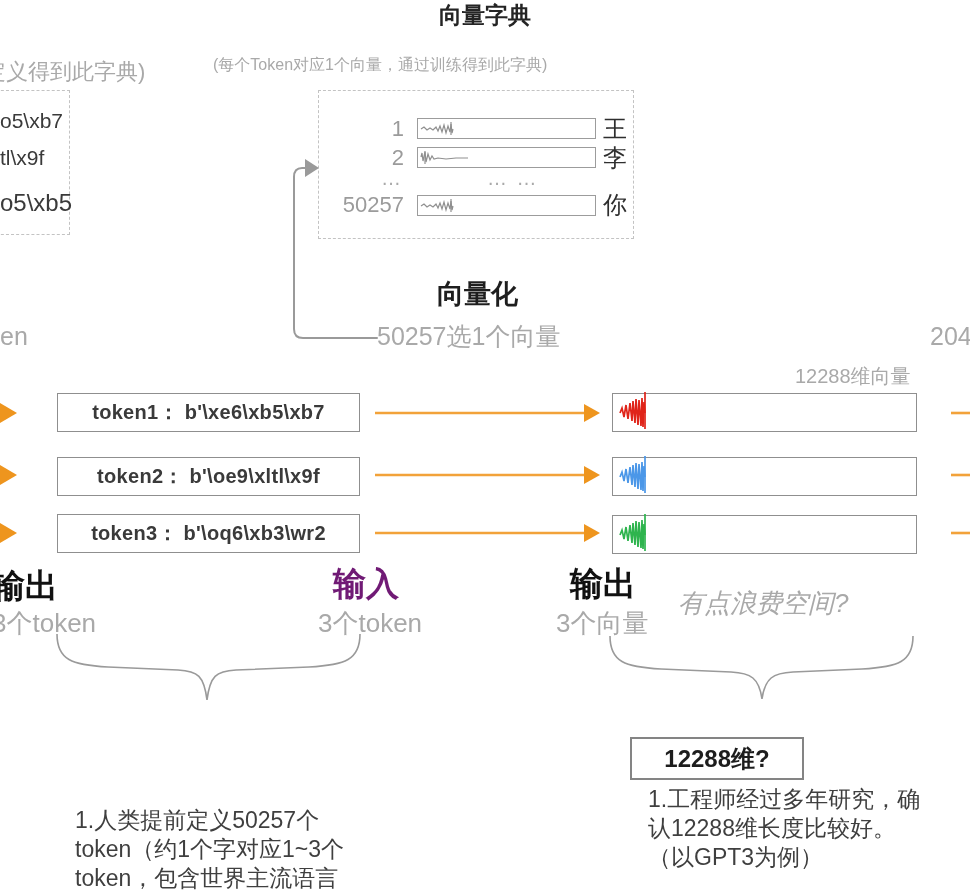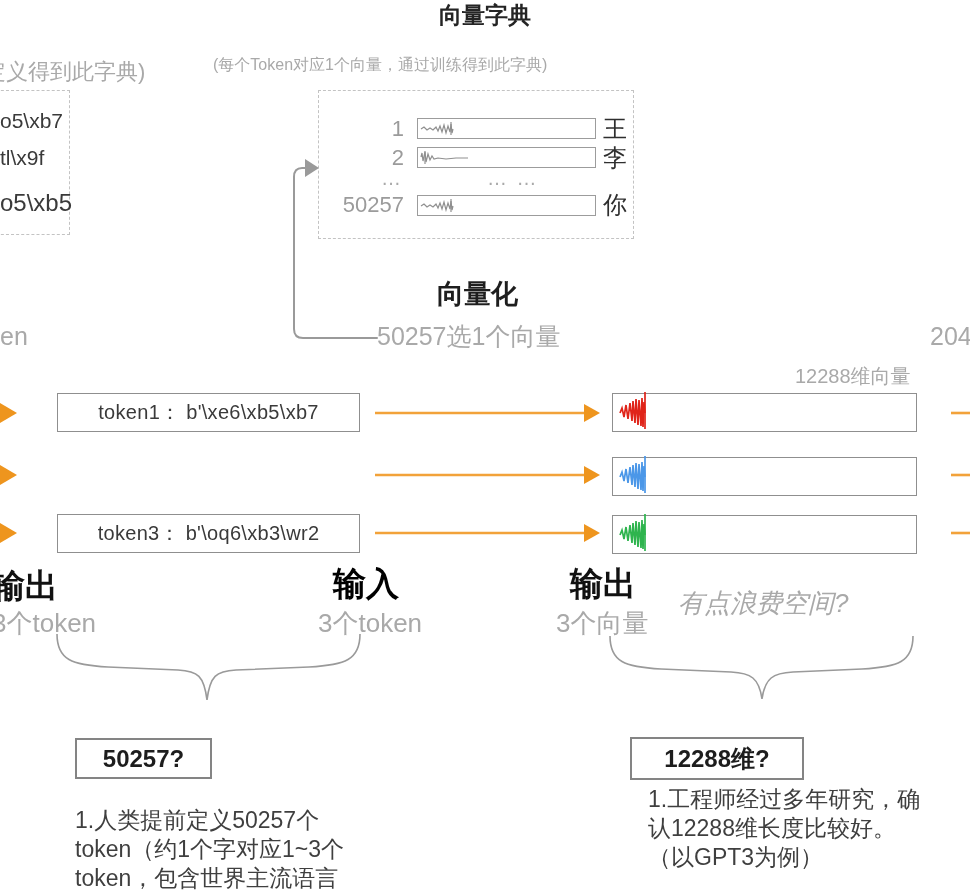--- a/index.html
+++ b/index.html
@@ -6,21 +6,21 @@
   #canvas{
     position:relative;width:970px;height:891px;overflow:hidden;background:#fff;
     font-family:"Liberation Sans","DejaVu Sans",sans-serif;color:#2e2e2e;
   }
   .abs{position:absolute;white-space:nowrap;}
   .gray{color:#a9a9a9;}
   .dark{color:#3a3a3a;}
   .bold{font-weight:700;}
   .dashed-box{position:absolute;border:1px dashed #c3c3c3;background:#fff;}
   .solid-box{position:absolute;border:1.5px solid #8f8f8f;background:#fff;
-    display:flex;align-items:center;justify-content:center;}
+    display:flex;align-items:center;justify-content:center;font-weight:bold;}
   .dict-num{position:absolute;width:85px;text-align:right;font-size:22px;color:#9b9b9b;white-space:nowrap;}
   .dict-bar{position:absolute;left:98px;width:177px;height:19px;border:1px solid #9c9c9c;background:#fff;}
   .dict-char{position:absolute;left:284px;font-size:24px;color:#2e2e2e;white-space:nowrap;}
   .token-box{left:57px;width:301px;height:37px;font-size:20px;color:#3a3a3a;letter-spacing:.3px;}
   .vec-box{left:612px;width:303px;height:37px;justify-content:flex-start;}
   .vec-box svg{overflow:visible;margin-left:6px;}
   .callout-box{position:absolute;border:2px solid #848484;background:#fff;
     display:flex;align-items:center;justify-content:center;font-weight:700;font-size:24px;color:#1d1d1d;}
   .para{position:absolute;font-size:23px;line-height:29px;color:#3f3f3f;white-space:pre-line;}
   svg{display:block;}
@@ -71,20 +71,21 @@
     </div>
     <span class="dict-char" style="top:98px;">你</span>
   </div>
 
   <div class="abs bold" style="left:437px;top:276px;font-size:27px;color:#1e1e1e;">向量化</div>
   <div class="abs gray" style="left:377px;top:320px;font-size:25px;">50257选1个向量</div>
   <div class="abs gray" style="left:0;top:322px;font-size:25px;">en</div>
   <div class="abs gray" style="left:930px;top:322px;font-size:25px;">204</div>
 
   <div class="solid-box token-box" style="top:393px;">token1：  b'\xe6\xb5\xb7</div>
+  <div class="solid-box token-box" style="top:457px;">token2：  b'\oe9\xltl\x9f</div>
   <div class="solid-box token-box" style="top:514px;">token3：  b'\oq6\xb3\wr2</div>
 
   <div class="abs gray" style="left:775px;top:363px;font-size:20px;margin-left:20px;">12288维向量</div>
 
   <div class="solid-box vec-box" style="top:393px;">
     <svg width="34" height="34" viewBox="0 0 34 34">
       <polyline points="1,17 3,12 5,21 7,9 9,23 11,7 13,25 14,5 16,27 17,3 19,29 20,4 22,30 23,2 24,31 25,6 26,17" fill="none" stroke-width="1.7" stroke="#E02419"></polyline>
       <line x1="26" y1="-4" x2="26" y2="33" stroke-width="1.7" stroke="#E02419"></line>
     </svg>
   </div>
@@ -96,27 +97,26 @@
   </div>
   <div class="solid-box vec-box" style="top:515px;">
     <svg width="34" height="34" viewBox="0 0 34 34">
       <polyline points="1,17 3,12 5,21 7,9 9,23 11,7 13,25 14,5 16,27 17,3 19,29 20,4 22,30 23,2 24,31 25,6 26,17" fill="none" stroke-width="1.7" stroke="#2EB44E"></polyline>
       <line x1="26" y1="-4" x2="26" y2="33" stroke-width="1.7" stroke="#2EB44E"></line>
     </svg>
   </div>
 
   <div class="abs bold" style="left:-8px;top:564px;font-size:33px;color:#111;">输出</div>
   <div class="abs gray" style="left:-8px;top:606px;font-size:26px;">3个token</div>
-  <div class="abs bold" style="left:333px;top:562px;font-size:33px;color:#000000;">输入</div>
+  <div class="abs bold" style="left:333px;top:562px;font-size:33px;color:#701a75;">输入</div>
   <div class="abs gray" style="left:318px;top:606px;font-size:26px;">3个token</div>
   <div class="abs bold" style="left:570px;top:562px;font-size:33px;color:#111;">输出</div>
   <div class="abs gray" style="left:556px;top:606px;font-size:26px;">3个向量</div>
   <div class="abs gray" style="left:678px;top:586px;font-size:26px;font-style:italic;">有点浪费空间?</div>
 
-  <div class="callout-box" style="left:75px;top:738px;width:133px;height:37px;">50257?</div>
   <div class="para" style="left:75px;top:806px;width:320px;">1.人类提前定义50257个
 token（约1个字对应1~3个
 token，包含世界主流语言</div>
 
   <div class="callout-box" style="left:630px;top:737px;width:170px;height:39px;">12288维?</div>
   <div class="para" style="left:648px;top:785px;width:300px;">1.工程师经过多年研究，确
 认12288维长度比较好。
 （以GPT3为例）</div>
 
   <svg id="overlay" width="970" height="891" viewBox="0 0 970 891">

